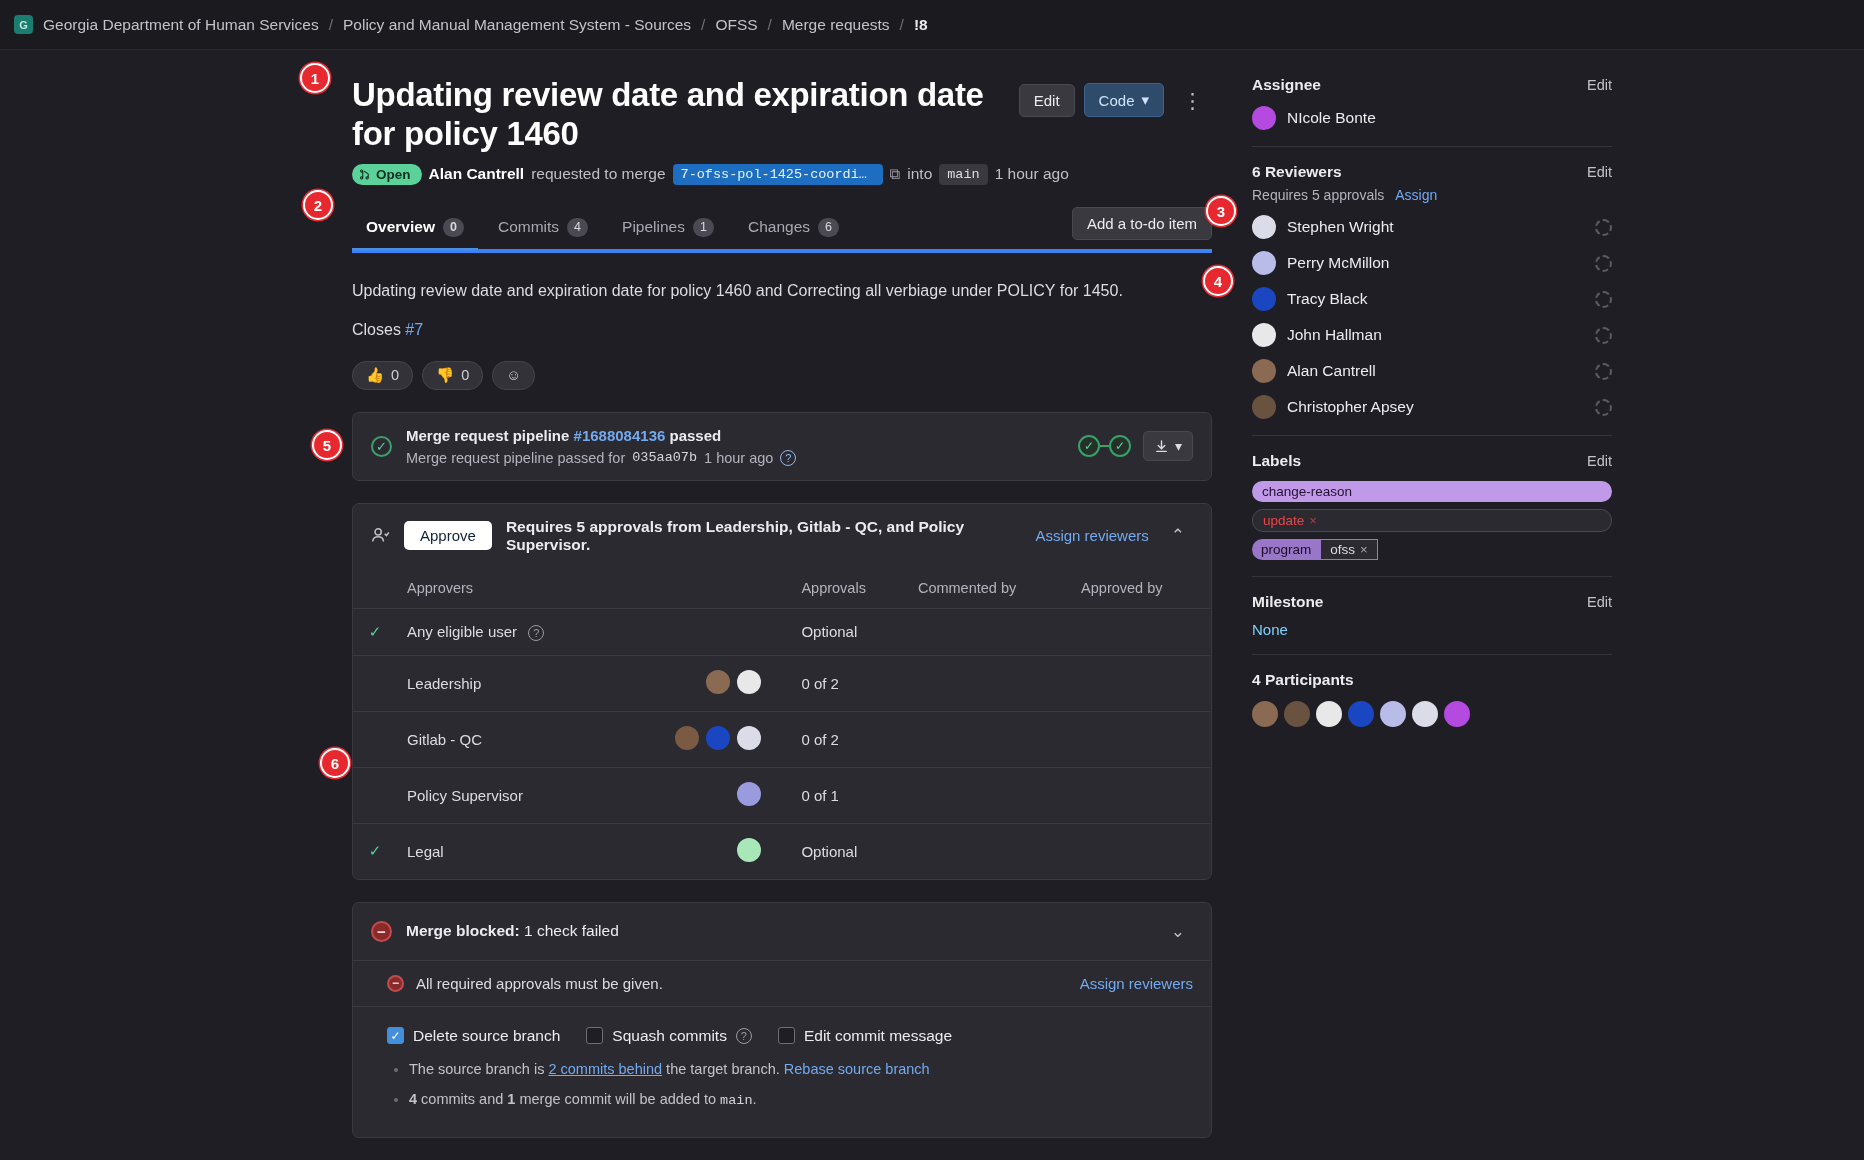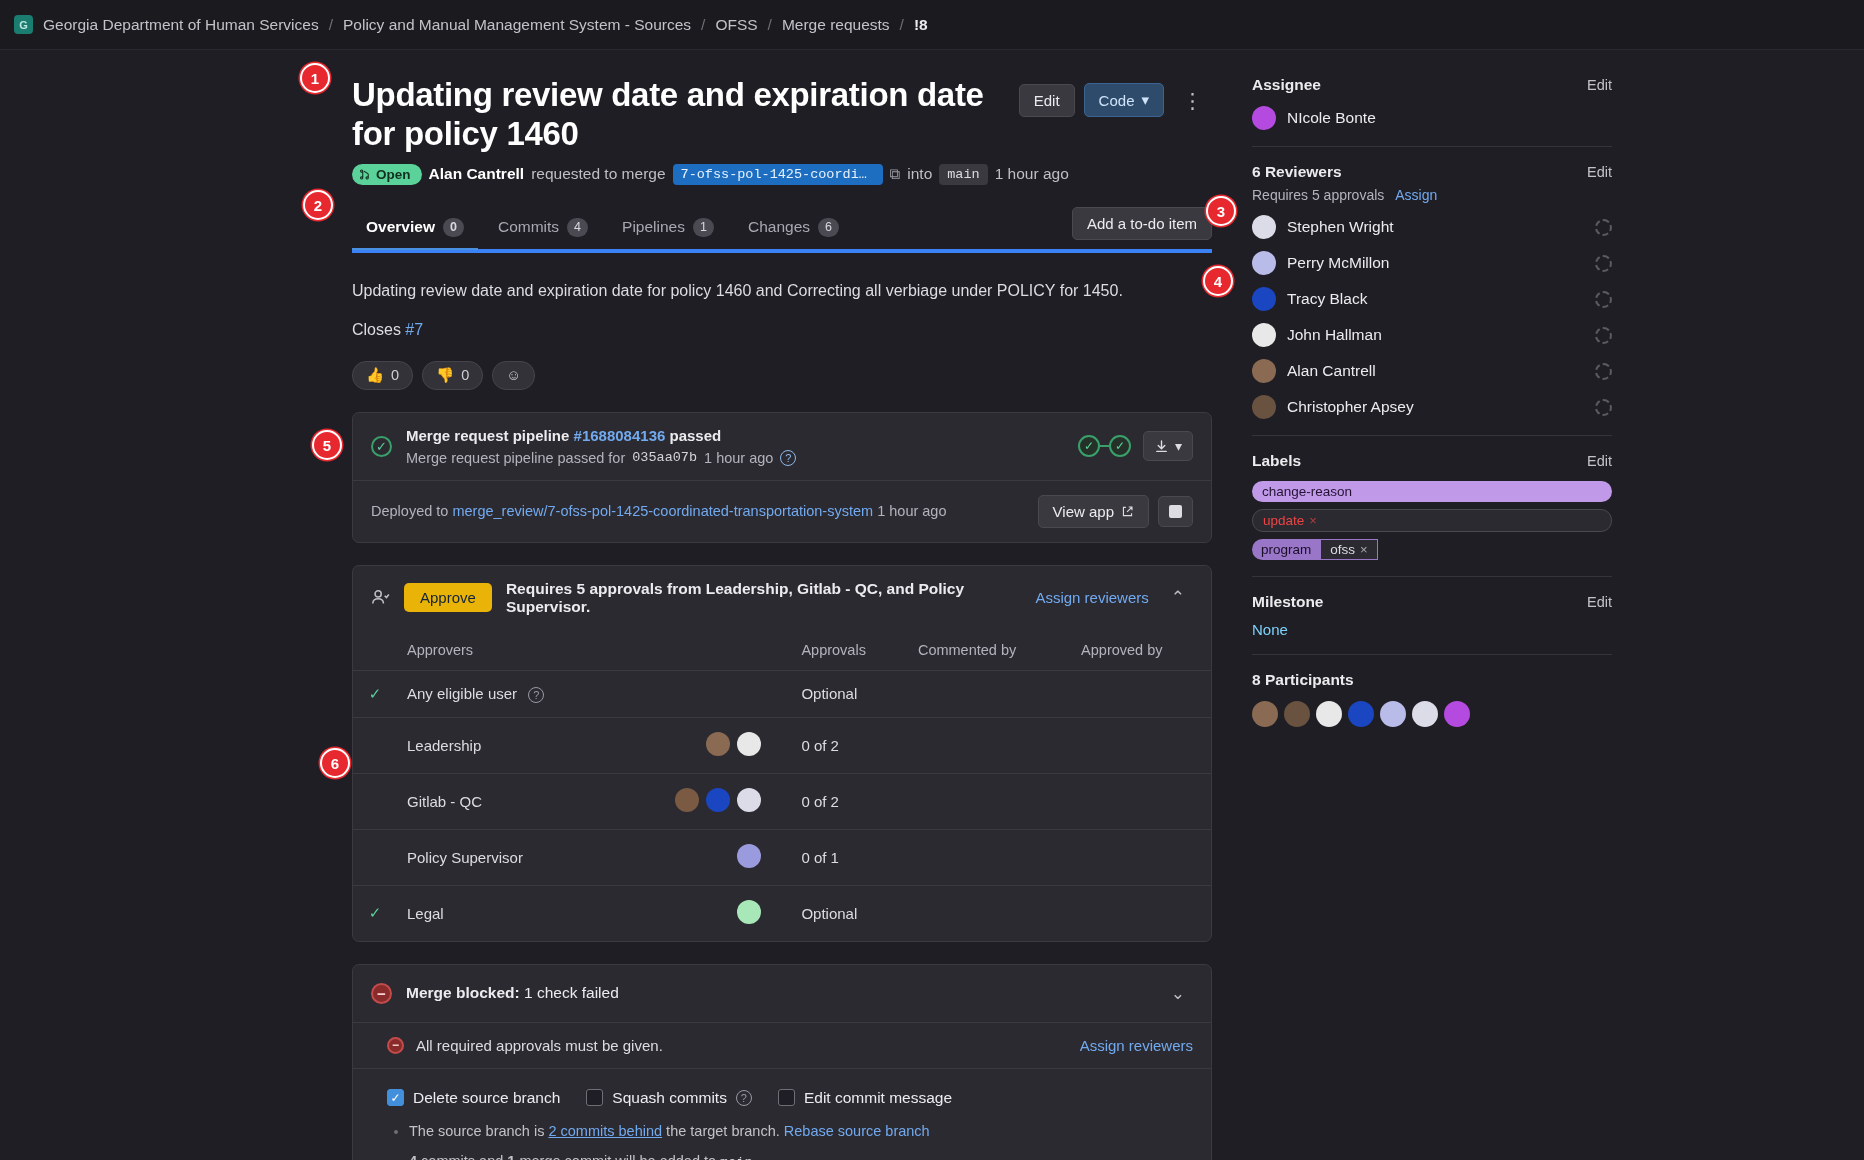--- a/index.html
+++ b/index.html
@@ -180,21 +180,21 @@
   .dl-btn {
     background: #3a393f; border: 1px solid #4a4952; border-radius: 5px;
     display: flex; align-items: center; gap: 6px;
     padding: 6px 10px; color: #dcdce1; font-size: 14px; cursor: pointer;
     margin-left: 12px;
   }
   .stop-sq { width: 13px; height: 13px; background: #dcdce1; border-radius: 2px; }
 
   
   .approve-btn {
-    background: #eab308; color: #12243a; border: none;
+    background: #ffffff; color: #12243a; border: none;
     border-radius: 5px; padding: 6px 16px;
     font-size: 15px; font-weight: 500; cursor: pointer; font-family: inherit;
   }
   .approve-text { font-size: 15.5px; color: #ececef; font-weight: bold; }
   .chev-btn { background:none; border:none; color:#bfbfc6; font-size:17px; cursor:pointer; padding:4px 8px; }
 
   table.approvers { width: 100%; border-collapse: collapse; }
   table.approvers th {
     text-align: left; font-size: 14.5px; color: #b4b3bd; font-weight: normal;
     padding: 12px 10px; border-bottom: 1px solid #3b3a43;
@@ -384,36 +384,20 @@
           <span class="stage-dot">✓</span>
           <span class="stage-line"></span>
           <span class="stage-dot">✓</span>
         </div>
         <div class="dl-btn">
           <svg width="15" height="15" viewBox="0 0 16 16">
               <path d="M8 2v8M4.5 7L8 10.5 11.5 7M3 13.2h10" stroke="#dcdce1" stroke-width="1.5" fill="none" stroke-linecap="round"></path>
             </svg>
           <span>▾</span>
         </div>
-      </div>
-      <div class="widget-row wrow-border">
-        <div style="flex:1; font-size:14.5px; color:#b4b3bd;">
-          <span>Deployed to</span>
-          <a class="lnk">merge_review/7-ofss-pol-1425-coordinated-transportation-system</a>
-          <span>1 hour ago</span>
-        </div>
-        <button class="btn" style="display:flex;align-items:center;gap:7px;">
-          <span>View app</span>
-          <svg width="13" height="13" viewBox="0 0 16 16">
-              <path d="M6 3H3v10h10V10M9.5 2.5H13.5V6.5M13.5 2.5L7.5 8.5" stroke="#dcdce1" stroke-width="1.4" fill="none"></path>
-            </svg>
-        </button>
-        <button class="btn" style="margin-left:9px;padding:8px 10px;display:flex;align-items:center;">
-          <span class="stop-sq"></span>
-        </button>
       </div>
     </div>
 
     <div class="widget">
       <div class="widget-row" style="gap:14px;">
         <svg width="19" height="19" viewBox="0 0 16 16" style="flex:none;">
             <circle cx="6" cy="5" r="2.6" stroke="#bfbfc6" stroke-width="1.3" fill="none"></circle>
             <path d="M1.5 13c0-2.5 2-4 4.5-4s4.5 1.5 4.5 4" stroke="#bfbfc6" stroke-width="1.3" fill="none"></path>
             <path d="M11.5 6.5l1.5 1.5 2-2.5" stroke="#bfbfc6" stroke-width="1.3" fill="none"></path>
           </svg>
@@ -626,21 +610,21 @@
       <div class="side-head">
         <span>Milestone</span>
         <span class="side-edit">Edit</span>
       </div>
       <div class="side-val">None</div>
     </div>
 
 
     <div class="side-block last">
       <div class="side-head">
-        <span>8 Participants</span>
+        <span>4 Participants</span>
       </div>
       <div class="participants">
         <span class="av av-26" style="background:#8a6a52;"></span>
         <span class="av av-26" style="background:#6a5240;"></span>
         <span class="av av-26" style="background:#e8e8e8;"></span>
         <span class="av av-26" style="background:#1b46c2;"></span>
         <span class="av av-26" style="background:#b9bce8;"></span>
         <span class="av av-26" style="background:#dcdce8;"></span>
         <span class="av av-26" style="background:#b44ae0;"></span>
       </div>

